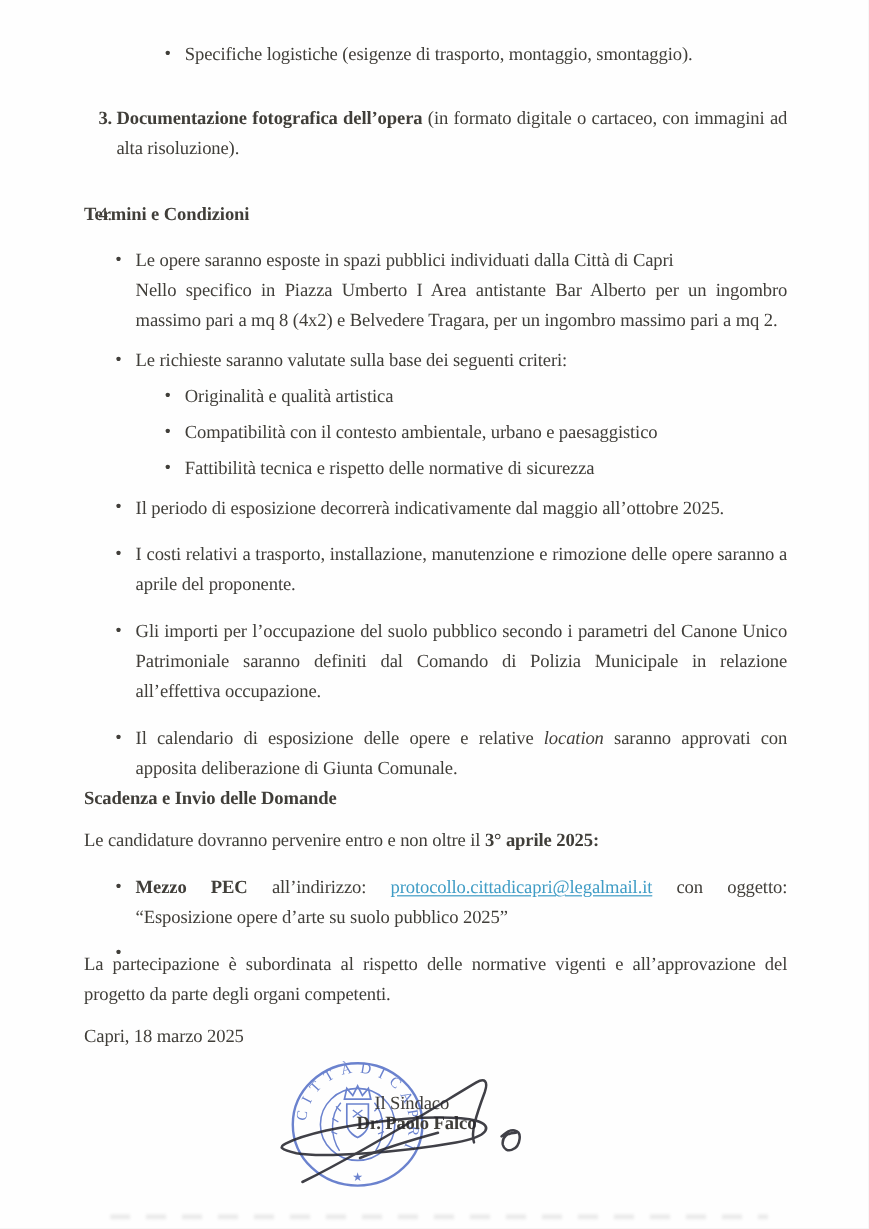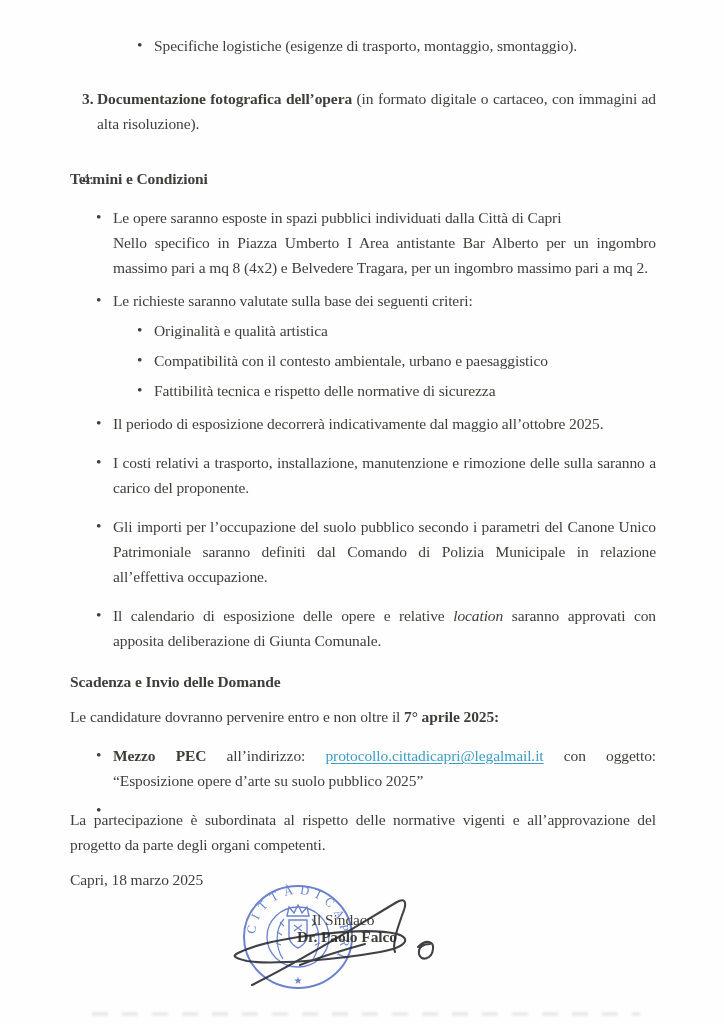--- a/index.html
+++ b/index.html
@@ -28,21 +28,21 @@
   .bullet2{padding-left:84px;}
   .bullet2 .dot{position:absolute;left:67px;top:-1px;}
   .gap-none{margin-top:0;}
   .gap-a{margin-top:28px;}
   .gap-b{margin-top:30px;}
   .gap-c{margin-top:10px;}
   .gap-d{margin-top:14px;}
   .gap-e{margin-top:8px;}
   .gap-f{margin-top:5px;}
   .gap-g{margin-top:14px;}
-  .gap-h{margin-top:16px;}
+  .gap-h{}
   .gap-i{margin-top:10px;}
   a.email-link{color:var(--link,#3f9cc5);text-decoration:underline;text-underline-offset:2px;}
   
   .stamp{position:absolute;left:241px;top:883px;width:114px;height:108px;opacity:.82;}
   .sig-title{position:absolute;left:312px;top:894px;margin-top:13px;}
   .sig-name{position:absolute;left:297px;top:924px;font-weight:bold;}
   .ink{position:absolute;left:225px;top:884px;width:235px;height:118px;}
   .ghost-line{
     position:absolute;left:92px;top:1012px;width:548px;height:4px;
     background:repeating-linear-gradient(90deg, rgba(110,110,110,.30) 0 16px, rgba(0,0,0,0) 16px 30px);
@@ -58,25 +58,25 @@
       <div class="block bullet2 gap-none"><span class="dot">•</span><span><span>Specifiche logistiche (esigenze di trasporto, montaggio, smontaggio).</span></span></div>
       <div class="block numbered gap-a just"><span class="num b">3.</span><span><span class="b">Documentazione fotografica dell’opera</span><span> (in formato digitale o cartaceo, con immagini ad alta risoluzione).</span></span></div>
       <div class="block numbered gap-b just"><span class="num">4.</span></div>
       <div class="block heading gap-c"><span><span>Termini e Condizioni</span></span></div>
       <div class="block bullet1 gap-d just"><span class="dot">•</span><span><span>Le opere saranno esposte in spazi pubblici individuati dalla Città di Capri</span><br><span>Nello specifico in Piazza Umberto I Area antistante Bar Alberto per un ingombro massimo pari a mq 8 (4x2) e Belvedere Tragara, per un ingombro massimo pari a mq 2.</span></span></div>
       <div class="block bullet1 gap-e"><span class="dot">•</span><span><span>Le richieste saranno valutate sulla base dei seguenti criteri:</span></span></div>
       <div class="block bullet2 gap-f"><span class="dot">•</span><span><span>Originalità e qualità artistica</span></span></div>
       <div class="block bullet2 gap-f"><span class="dot">•</span><span><span>Compatibilità con il contesto ambientale, urbano e paesaggistico</span></span></div>
       <div class="block bullet2 gap-f"><span class="dot">•</span><span><span>Fattibilità tecnica e rispetto delle normative di sicurezza</span></span></div>
       <div class="block bullet1 gap-e"><span class="dot">•</span><span><span>Il periodo di esposizione decorrerà indicativamente dal maggio all’ottobre 2025.</span></span></div>
-      <div class="block bullet1 gap-g just"><span class="dot">•</span><span><span>I costi relativi a trasporto, installazione, manutenzione e rimozione delle sulla saranno a carico del proponente.</span></span></div>
+      <div class="block bullet1 gap-g just"><span class="dot">•</span><span><span>I costi relativi a trasporto, installazione, manutenzione e rimozione delle opere saranno a aprile del proponente.</span></span></div>
       <div class="block bullet1 gap-g just"><span class="dot">•</span><span><span>Gli importi per l’occupazione del suolo pubblico secondo i parametri del Canone Unico Patrimoniale saranno definiti dal Comando di Polizia Municipale in relazione all’effettiva occupazione.</span></span></div>
       <div class="block bullet1 gap-g just"><span class="dot">•</span><span><span>Il calendario di esposizione delle opere e relative </span><span class="i">location</span><span> saranno approvati con apposita deliberazione di Giunta Comunale.</span></span></div>
       <div class="block heading gap-h"><span><span>Scadenza e Invio delle Domande</span></span></div>
-      <div class="block paragraph gap-i"><span><span>Le candidature dovranno pervenire entro e non oltre il </span><span class="b">7° aprile 2025:</span></span></div>
+      <div class="block paragraph gap-i"><span><span>Le candidature dovranno pervenire entro e non oltre il </span><span class="b">3° aprile 2025:</span></span></div>
       <div class="block bullet1 gap-g just"><span class="dot">•</span><span><span class="b">Mezzo PEC</span><span> all’indirizzo: </span><a href="#" class="email-link">protocollo.cittadicapri@legalmail.it</a><span> con oggetto: “Esposizione opere d’arte su suolo pubblico 2025”</span></span></div>
       <div class="block bullet1 gap-f just"><span class="dot">•</span></div>
       <div class="block paragraph gap-g just"><span><span>La partecipazione è subordinata al rispetto delle normative vigenti e all’approvazione del progetto da parte degli organi competenti.</span></span></div>
       <div class="block paragraph gap-i"><span><span>Capri, 18 marzo 2025</span></span></div>
     </div>
 
   <svg class="stamp" viewBox="0 0 114 108" aria-hidden="true">
     <g stroke="#4b68c4" fill="none" stroke-width="2">
       <ellipse cx="57" cy="54" rx="54" ry="51"></ellipse>
       <ellipse cx="57" cy="54" rx="31" ry="30" stroke-width="1.3"></ellipse>

